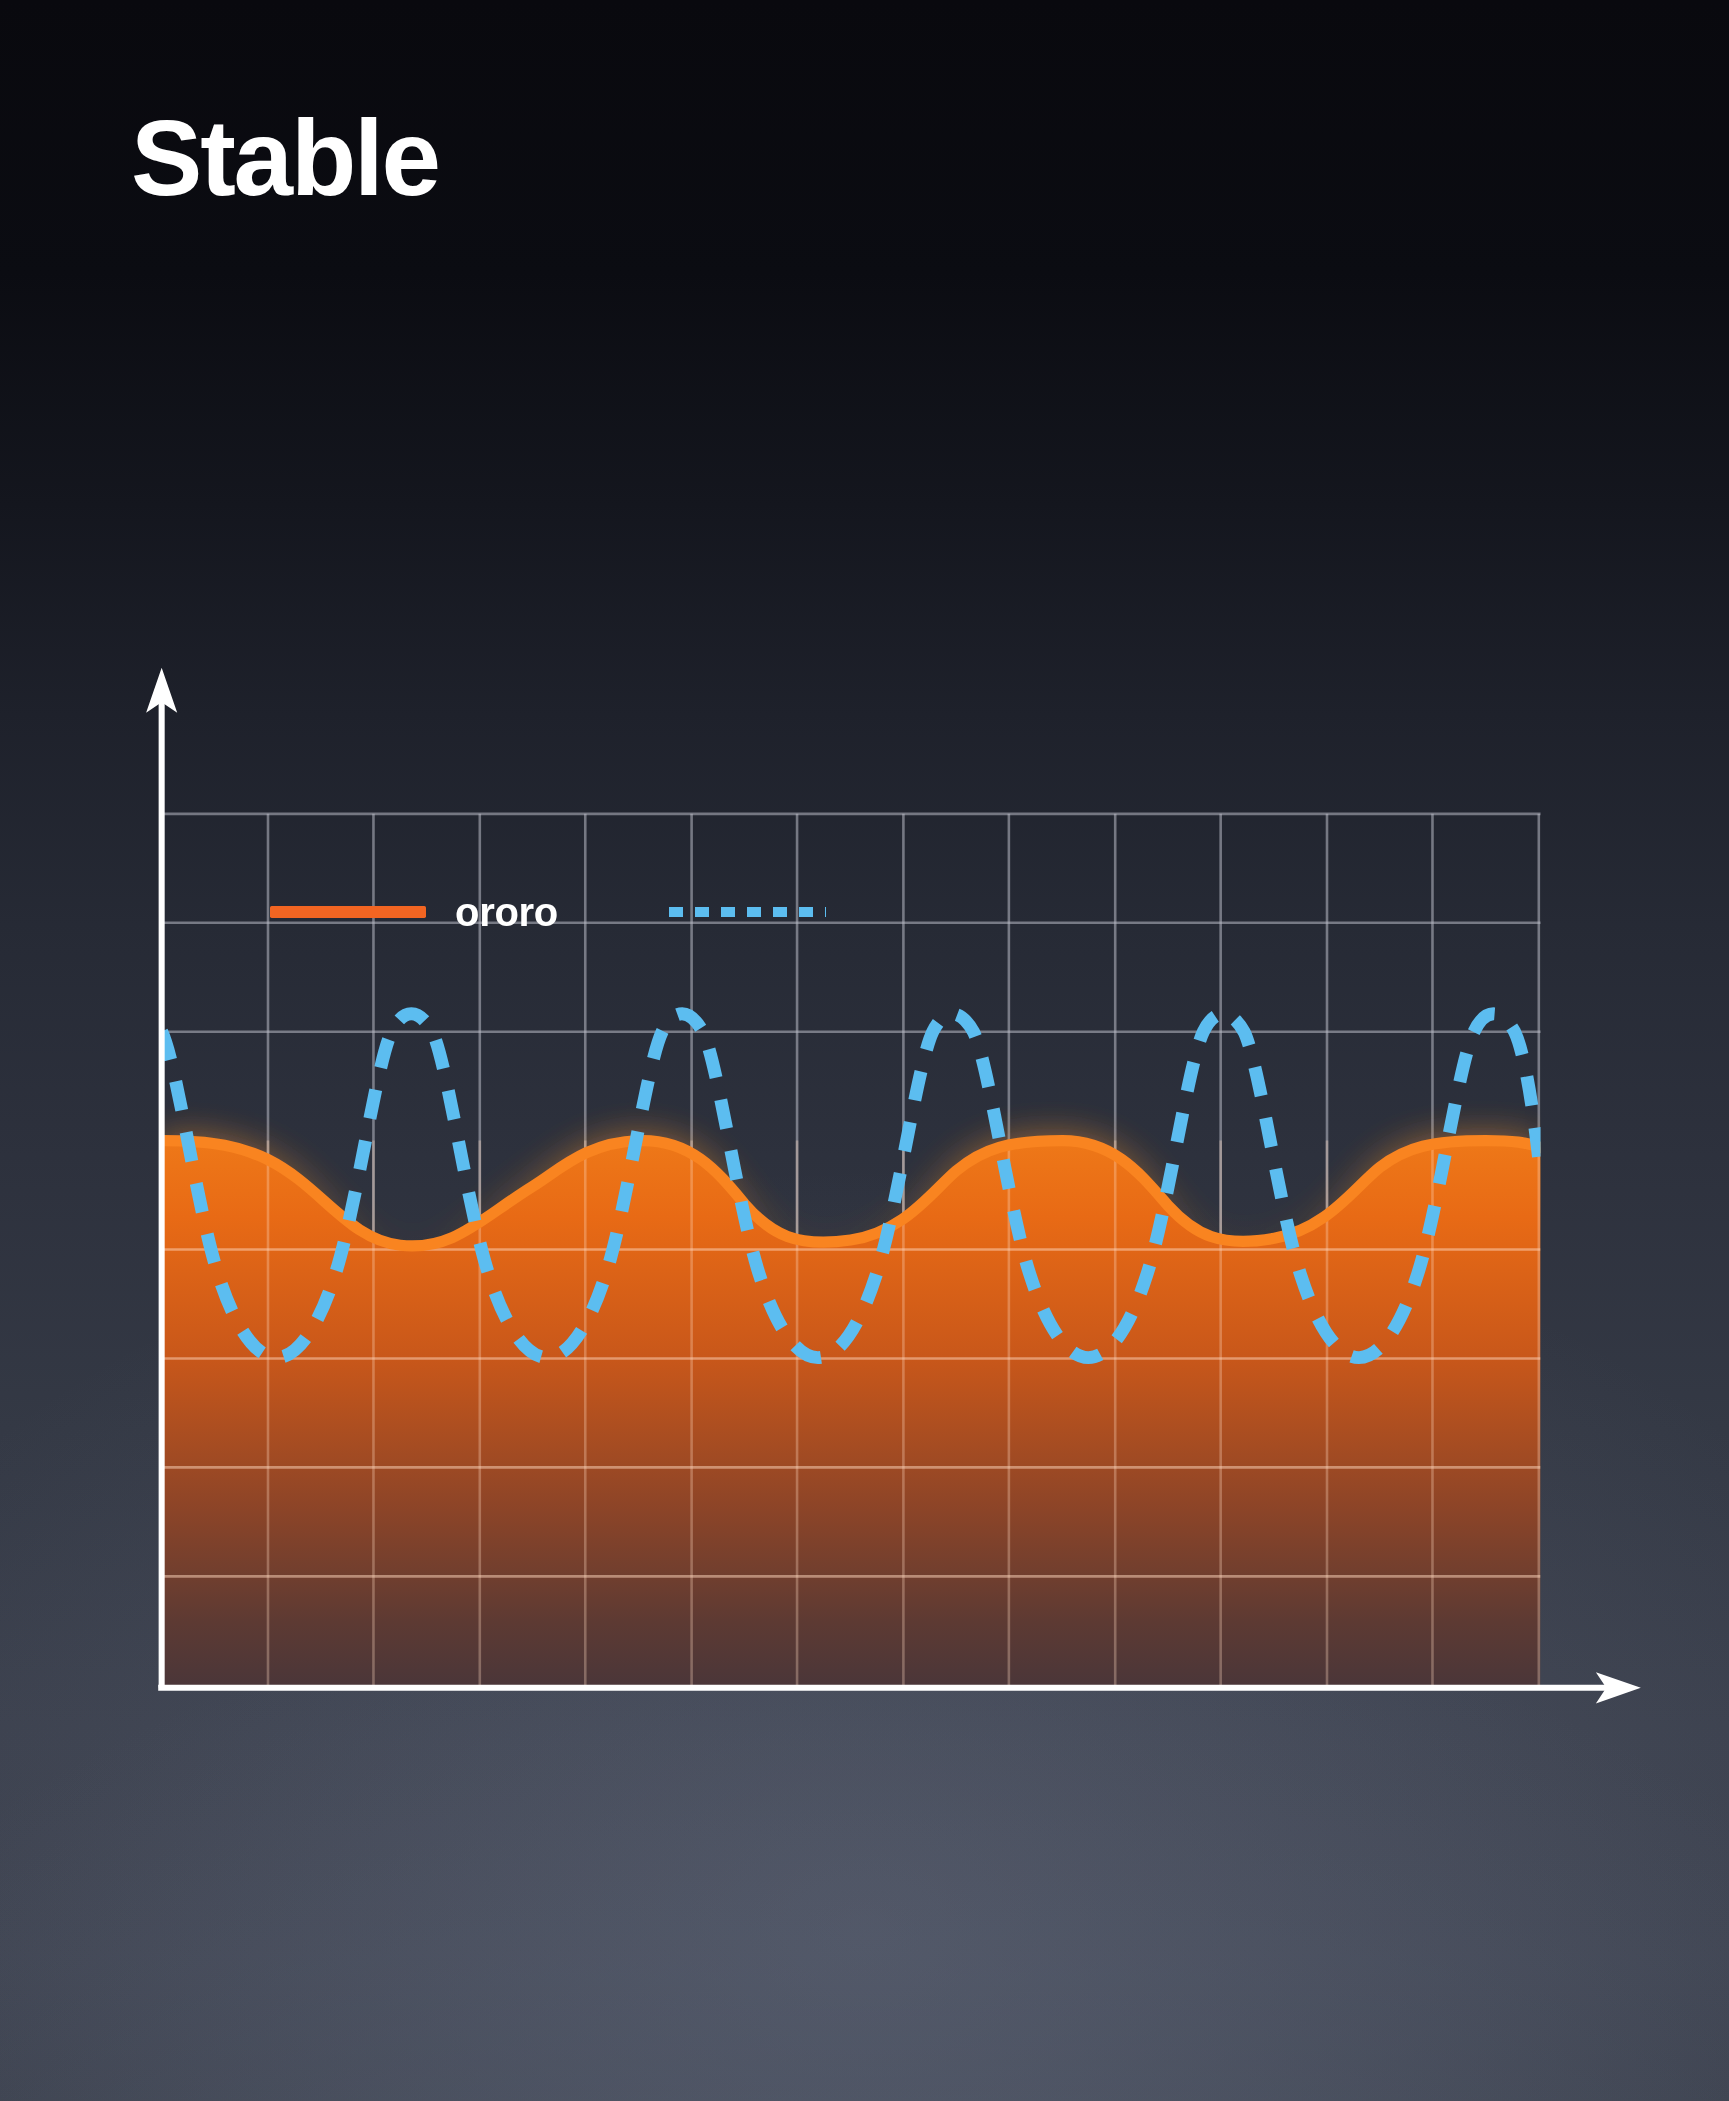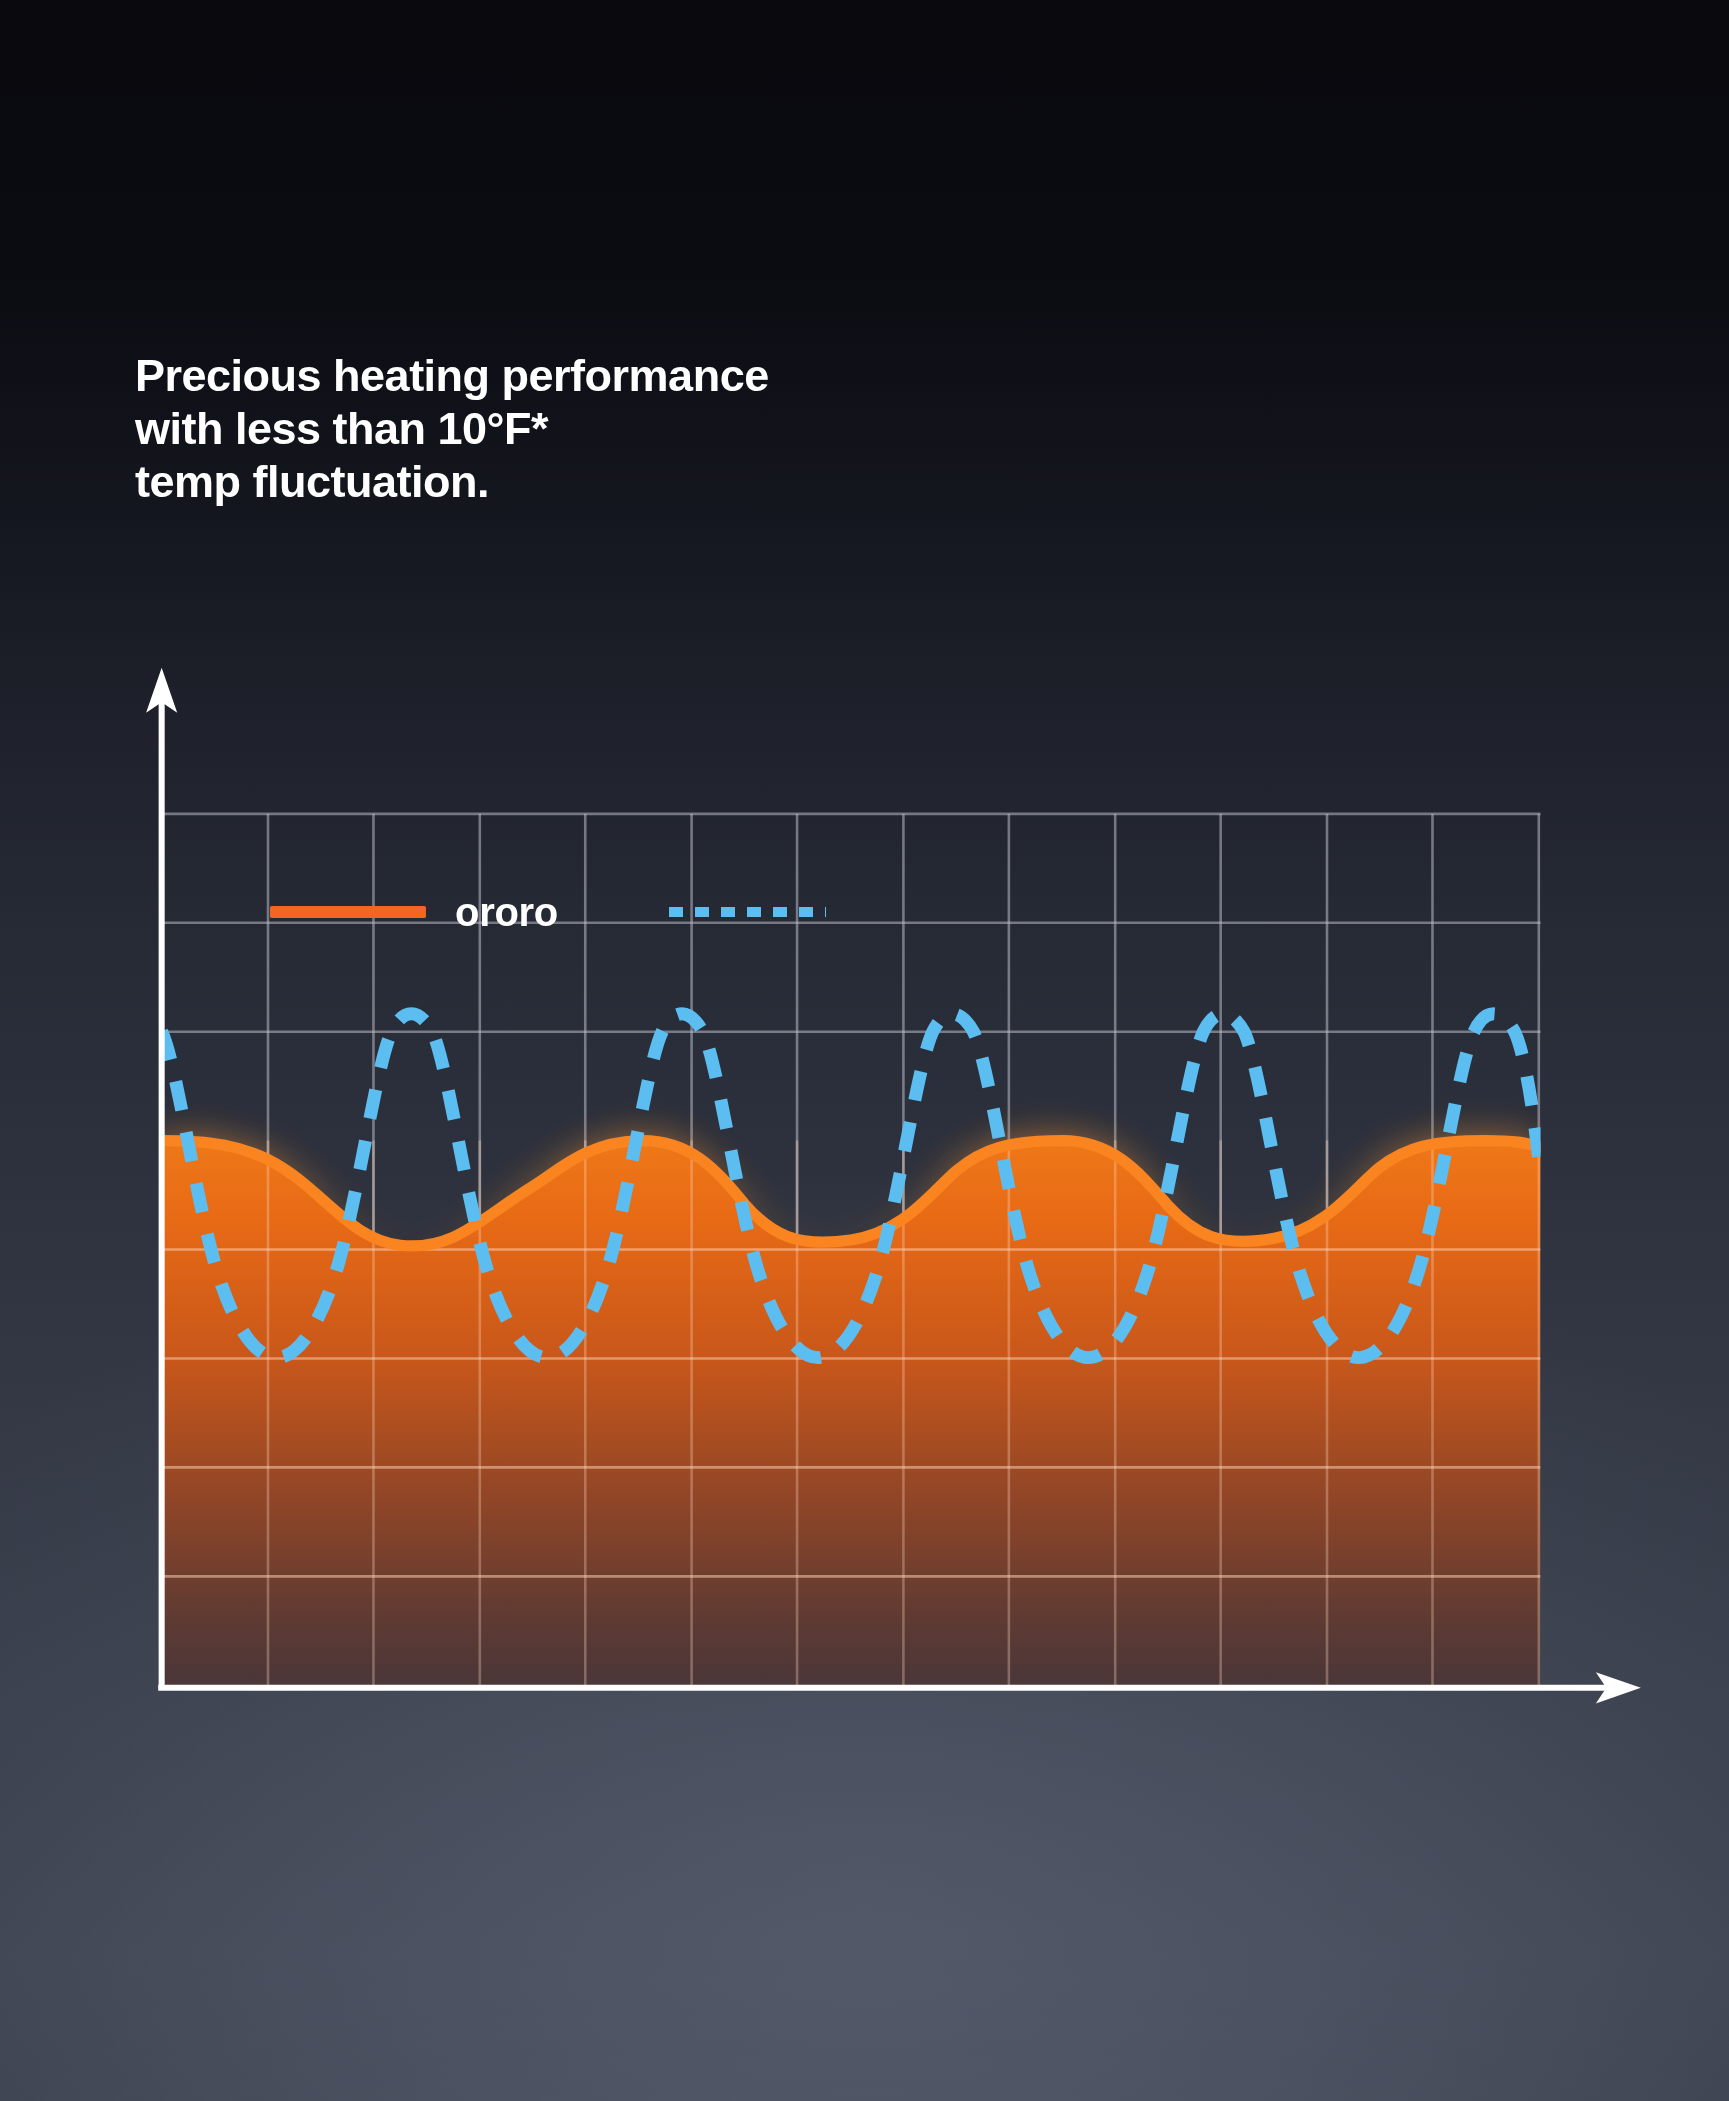--- a/index.html
+++ b/index.html
@@ -110,24 +110,22 @@
     color: #ffffff;
     letter-spacing: -0.3px;
     white-space: nowrap;
   }
 </style>
 </head>
 <body>
 
 <div id="page">
 
-
-  <div class="subhead">Precious heating performance
-with less than 10°F*
-temp fluctuation.</div>
+  <div class="headline">Stable</div>
+
 
   <div class="chart-wrap">
     <svg class="chart-svg" width="1729" height="1090" viewBox="0 0 2000 1260">
       <defs>
         <linearGradient id="areaGrad" x1="0" y1="0" x2="0" y2="1">
           <stop offset="0%" stop-color="#ee7818"></stop>
           <stop offset="14%" stop-color="#e86a15"></stop>
           <stop offset="40%" stop-color="#c8571a"></stop>
           <stop offset="66%" stop-color="#8f4527"></stop>
           <stop offset="88%" stop-color="#5d3a33"></stop>

